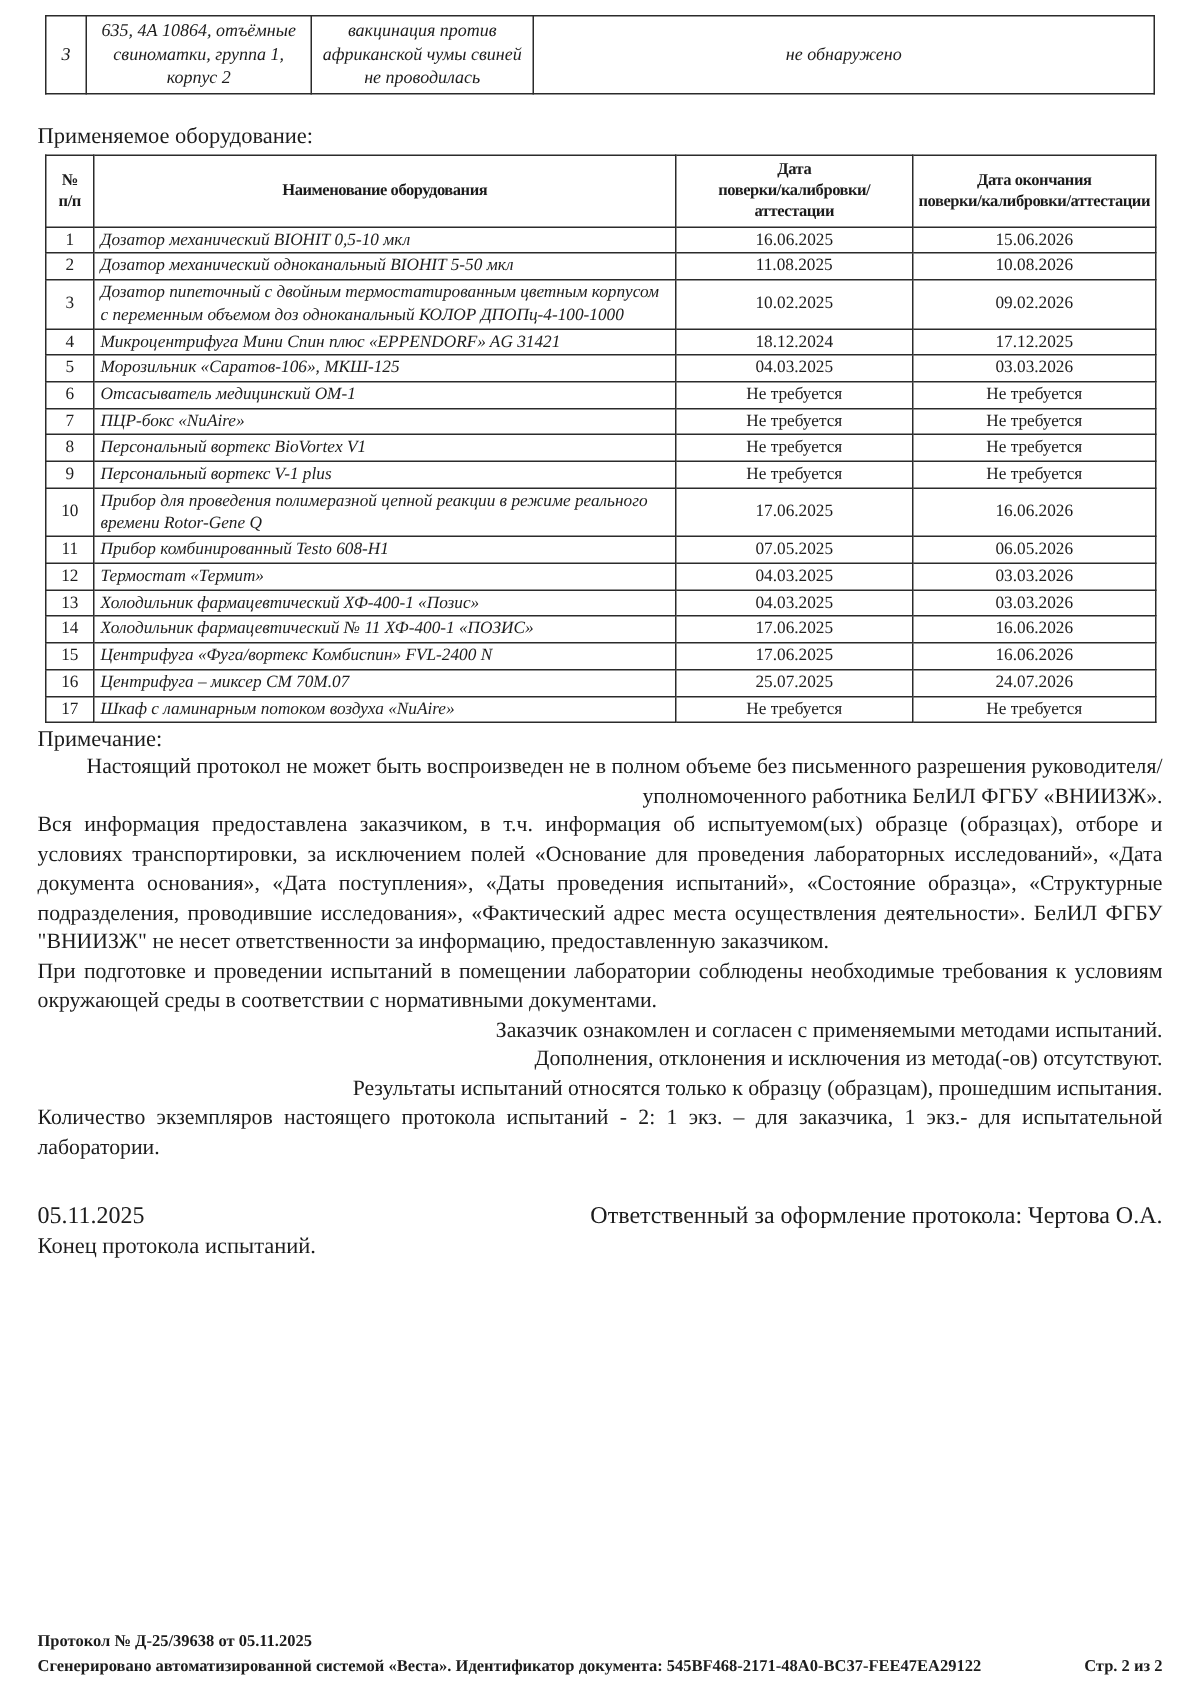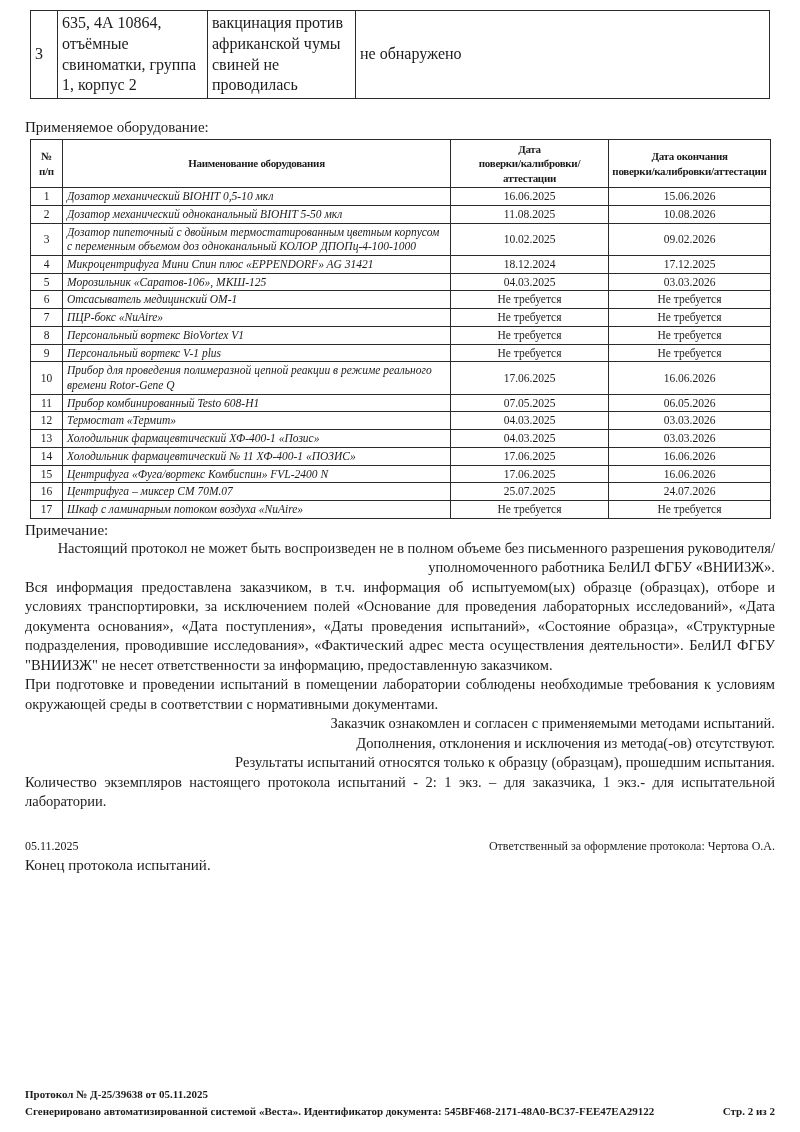--- a/index.html
+++ b/index.html
@@ -9,38 +9,38 @@
     font-family:"Liberation Serif", serif;
     color:#1c1c1c;
     position:relative;
     overflow:hidden;
   }
   .page { padding:10px 25px 0 25px; }
 
   table { border-collapse:collapse; margin-left:5px; width:740px; table-layout:fixed; }
   td, th { border:1px solid #2b2b2b; vertical-align:middle; }
 
-  .sample-table td { font-size:16px; line-height:1.3; padding:2px 4px; }
+  .sample-table td { font-size:12px; line-height:1.3; text-align:center; padding:2px 4px;font-style:italic; }
 
   .equip-heading { font-size:15px; margin:20px 0 3px 0; }
 
   .equip-table th {
     font-size:11px; line-height:1.3; padding:2px 2px;
     font-weight:bold; text-align:center; letter-spacing:-0.3px;
   }
   .equip-table td { font-size:11.5px; line-height:1.28; padding:1px 4px; }
   .ac { text-align:center; }
   .al { text-align:left; padding-left:6px;font-style:italic; }
 
   .notes-heading { font-size:15px; margin-top:3px; }
   .note-p { font-size:14.5px; line-height:19.5px; }
   .just { text-align:justify; }
   .left { text-align:right; }
 
-  .signoff-row { display:flex; justify-content:space-between; margin-top:27px; font-size:12px; }
+  .signoff-row { display:flex; justify-content:space-between; margin-top:27px; font-size:16px; }
   .end-line { font-size:15px; margin-top:3px; }
 
   .footer {
     position:absolute; left:25px; right:25px; top:1086px;
     font-size:11px; line-height:1.55;font-weight:bold;
   }
   .footer-row { display:flex; justify-content:space-between;gap:20px; }
 </style>
 </head>
 <body>

